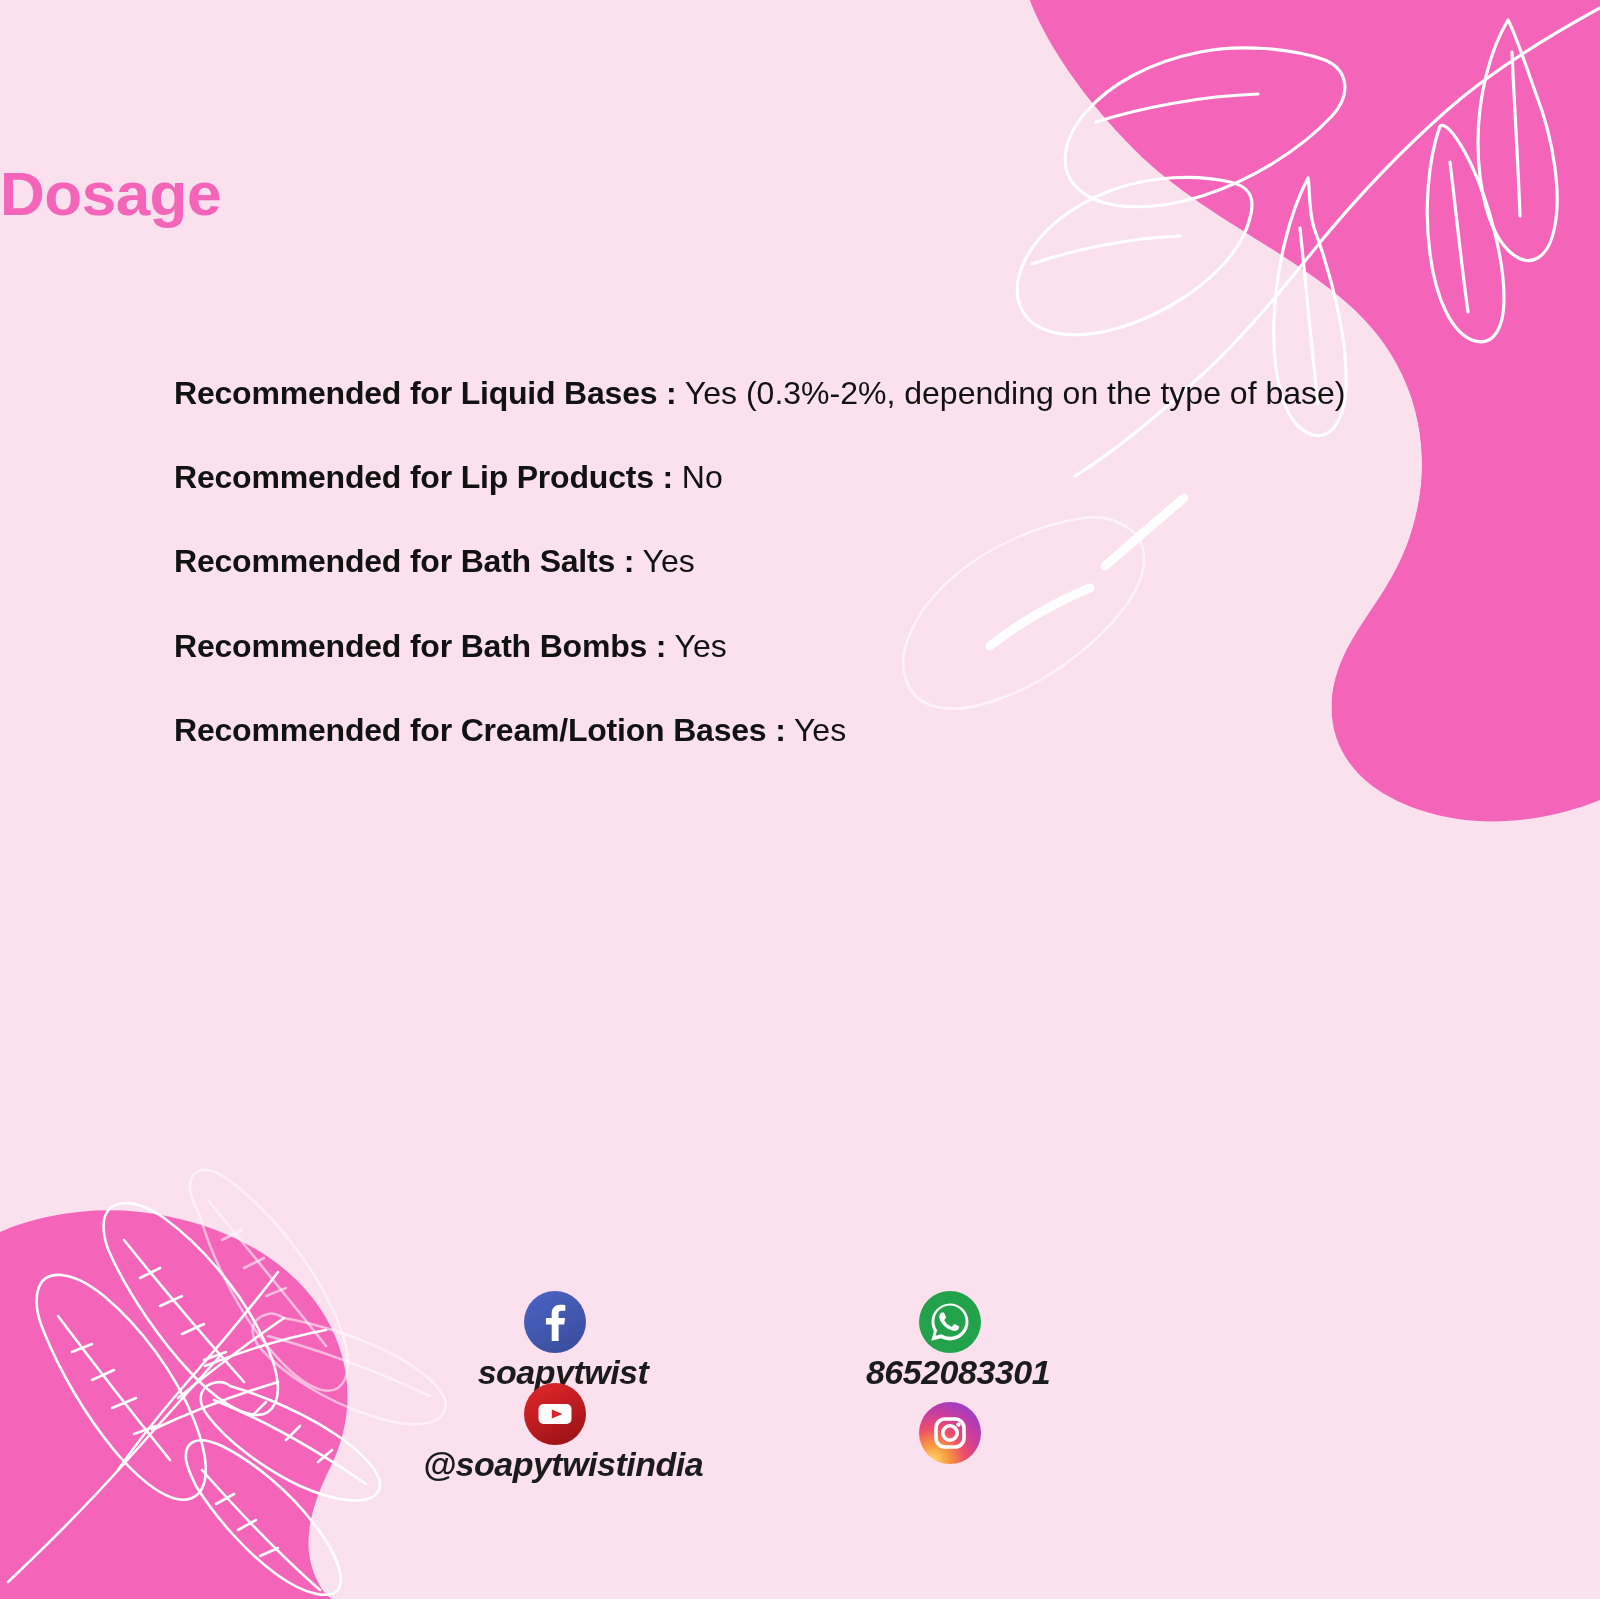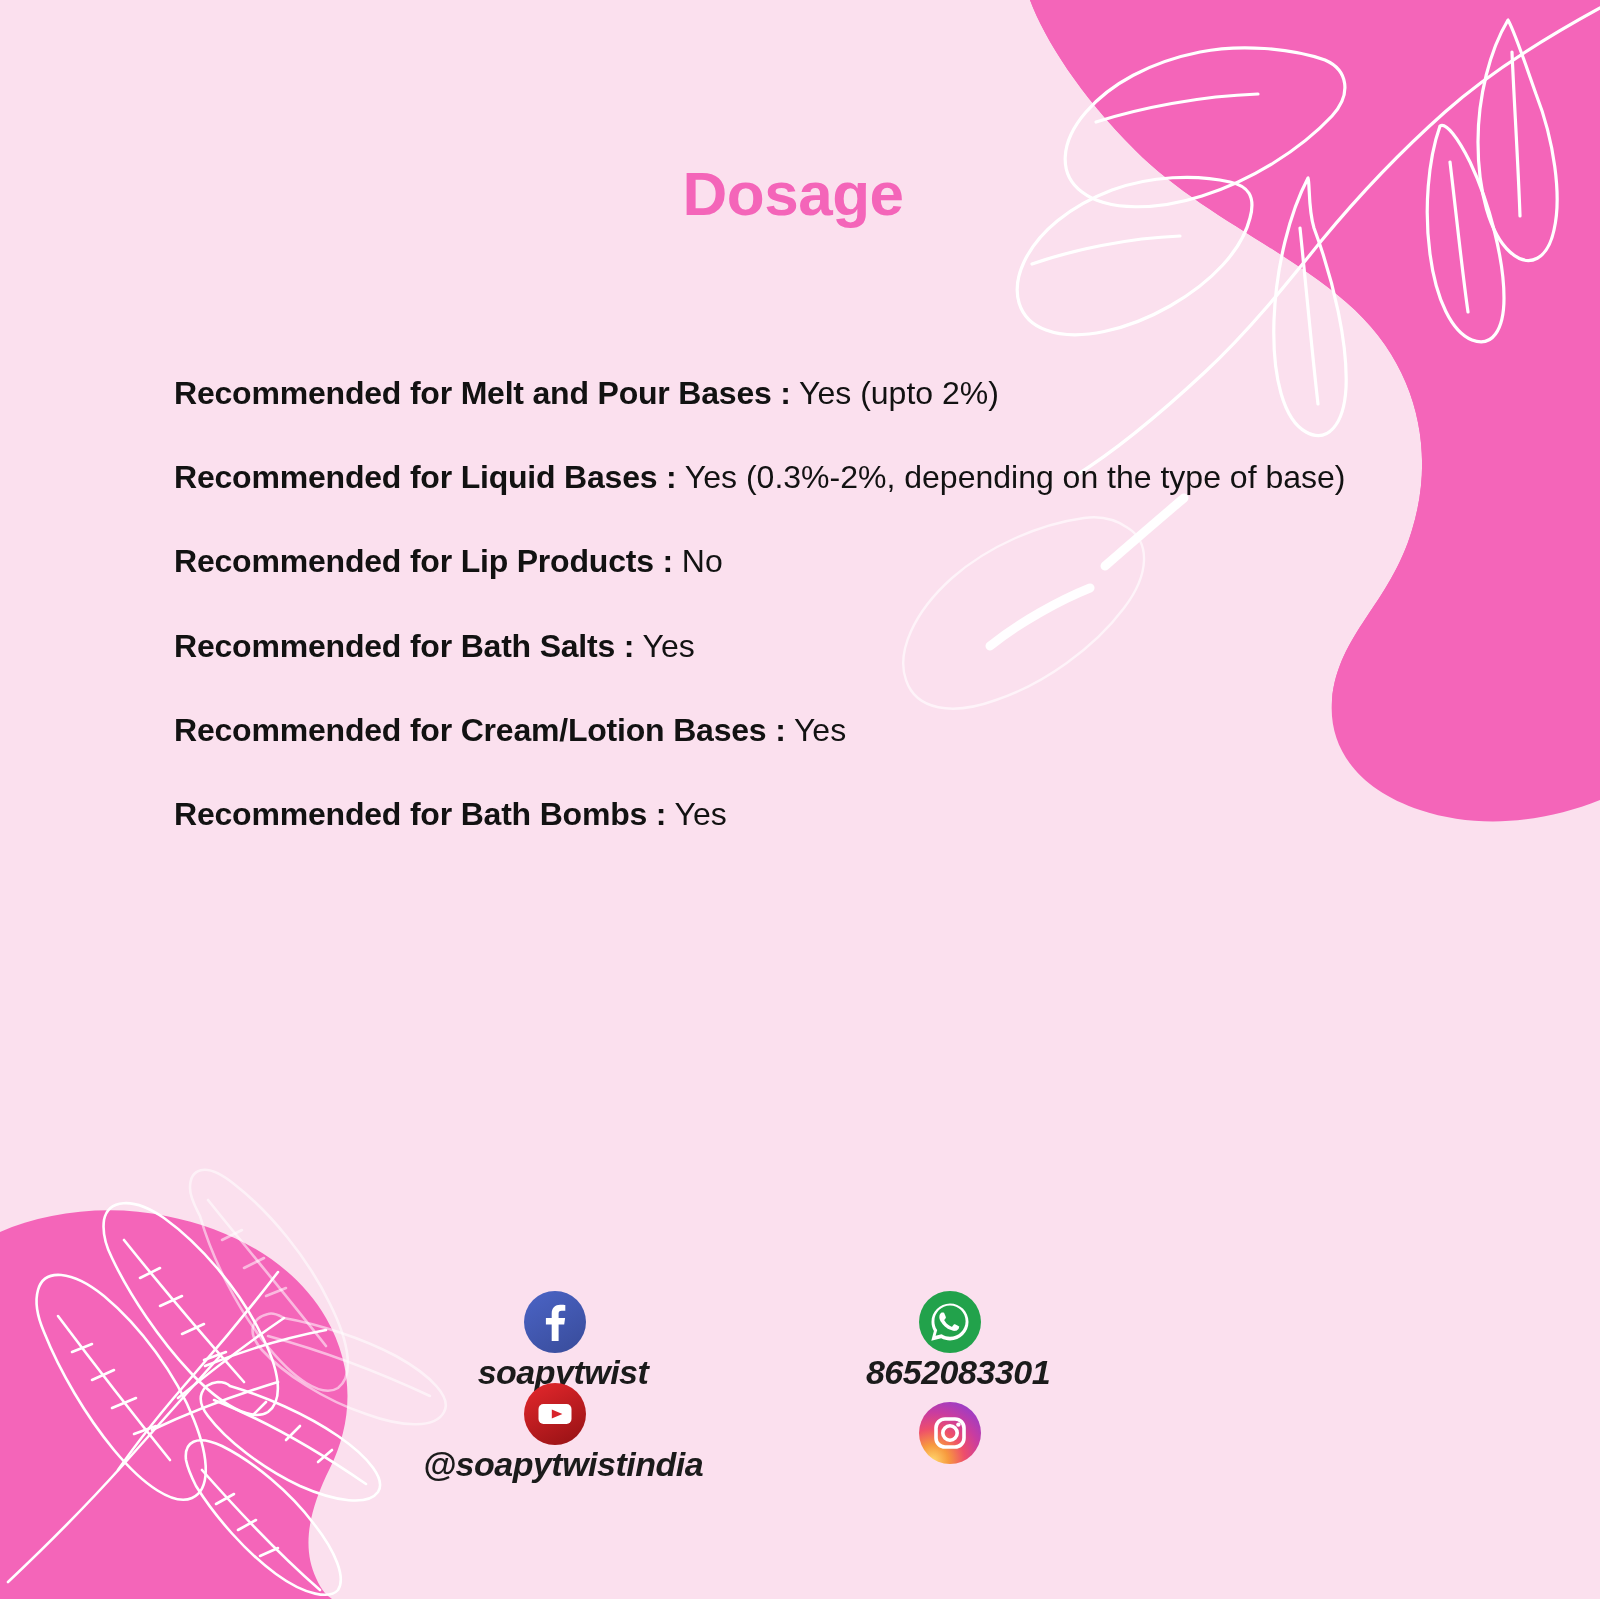--- a/index.html
+++ b/index.html
@@ -29,23 +29,23 @@
     top: 0; left: 0;
     width: 1600px;
     height: 1599px;
     pointer-events: none;
   }
 
   
   .title {
     position: absolute;
     top: 158px;
-    left: 8px;
+    left: 0;
     width: 1570px;
-    text-align: center;
+    text-align: left;
     font-size: 62px;
     font-weight: 700;
     letter-spacing: -0.5px;
     color: #F465B9;
     font-family: "Liberation Sans", sans-serif;
   }
 
   
   .content {
     position: absolute;
@@ -244,42 +244,39 @@
       <path d="M252,1416 L266,1402"></path>
         <path d="M286,1440 L300,1426"></path>
       <path d="M318,1462 L332,1450"></path>
     </g>
   </svg>
 
   <div class="title">Dosage</div>
 
   <div class="content">
 
-    <div class="row">
-      <span class="lbl">Recommended for Melt and Pour Bases :</span><span class="val"> Yes (upto 2%)</span>
-    </div>
 
     <div class="row justify">
       <span class="lbl">Recommended for Liquid Bases :</span><span class="val"> Yes (0.3%-2%, depending on the type of base)</span>
     </div>
 
     <div class="row">
       <span class="lbl">Recommended for Lip Products :</span><span class="val"> No</span>
     </div>
 
     <div class="row">
       <span class="lbl">Recommended for Bath Salts :</span><span class="val"> Yes</span>
     </div>
 
     <div class="row">
+      <span class="lbl">Recommended for Bath Bombs :</span><span class="val"> Yes</span>
+    </div>
+
+    <div class="row">
       <span class="lbl">Recommended for Cream/Lotion Bases :</span><span class="val"> Yes</span>
-    </div>
-
-    <div class="row">
-      <span class="lbl">Recommended for Bath Bombs :</span><span class="val"> Yes</span>
     </div>
 
   </div>
 
   <div class="social">
 
     <div class="social-row r1">
 
       <div class="social-cell col1">
         <span class="sicon">

